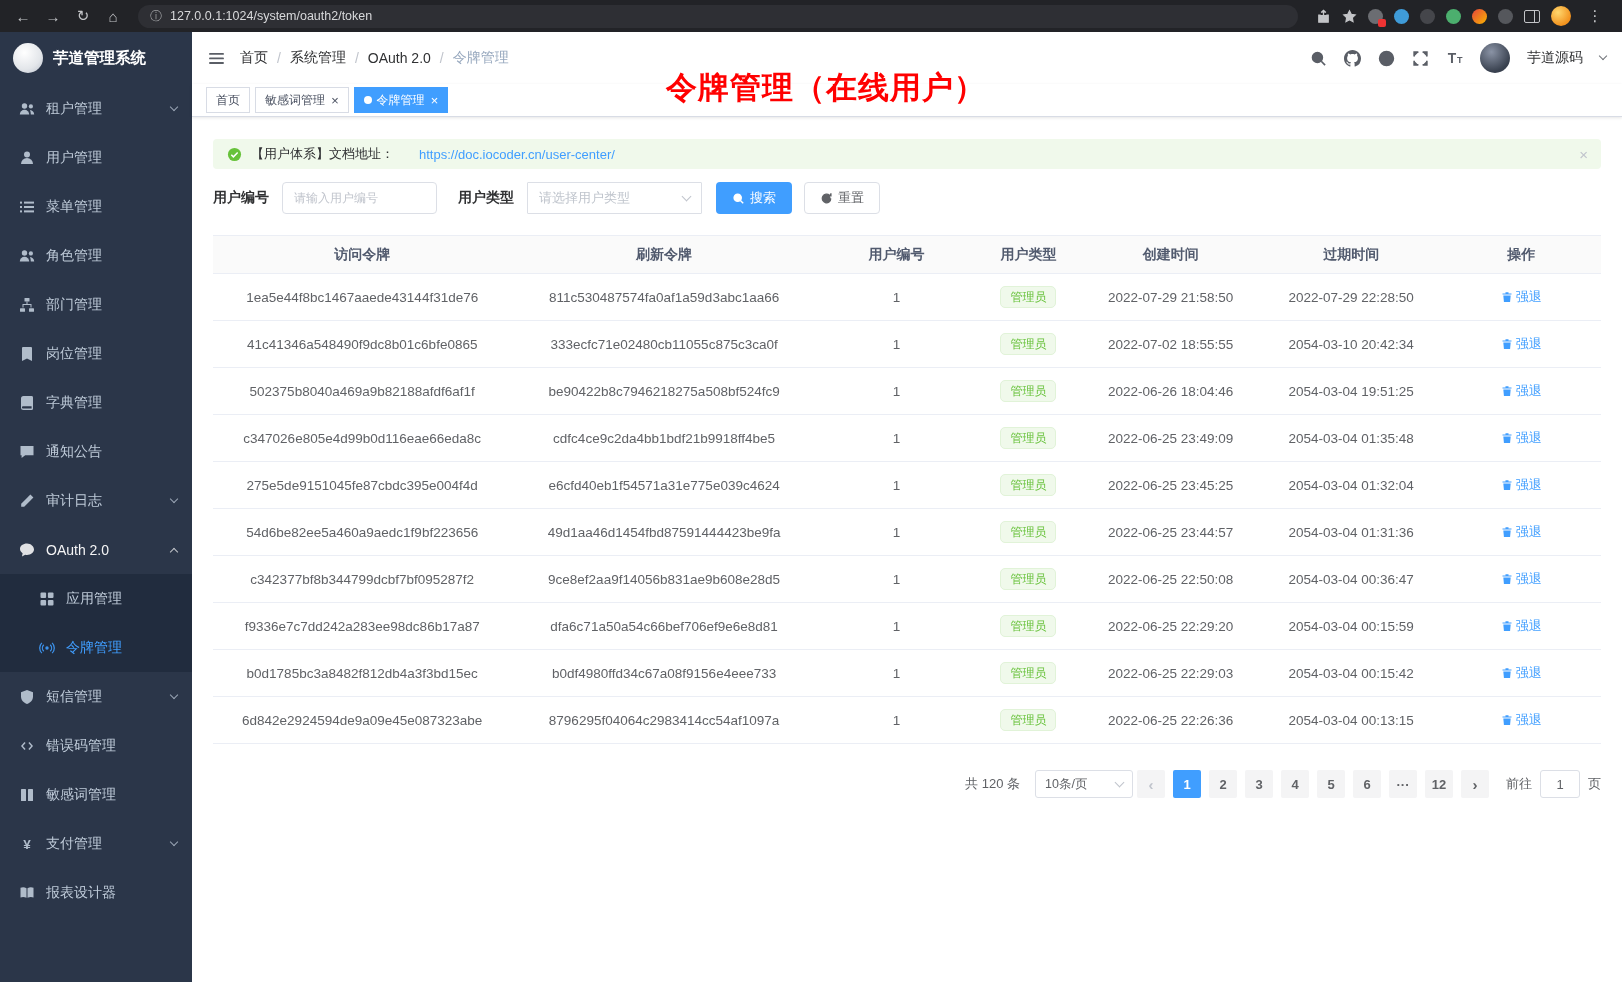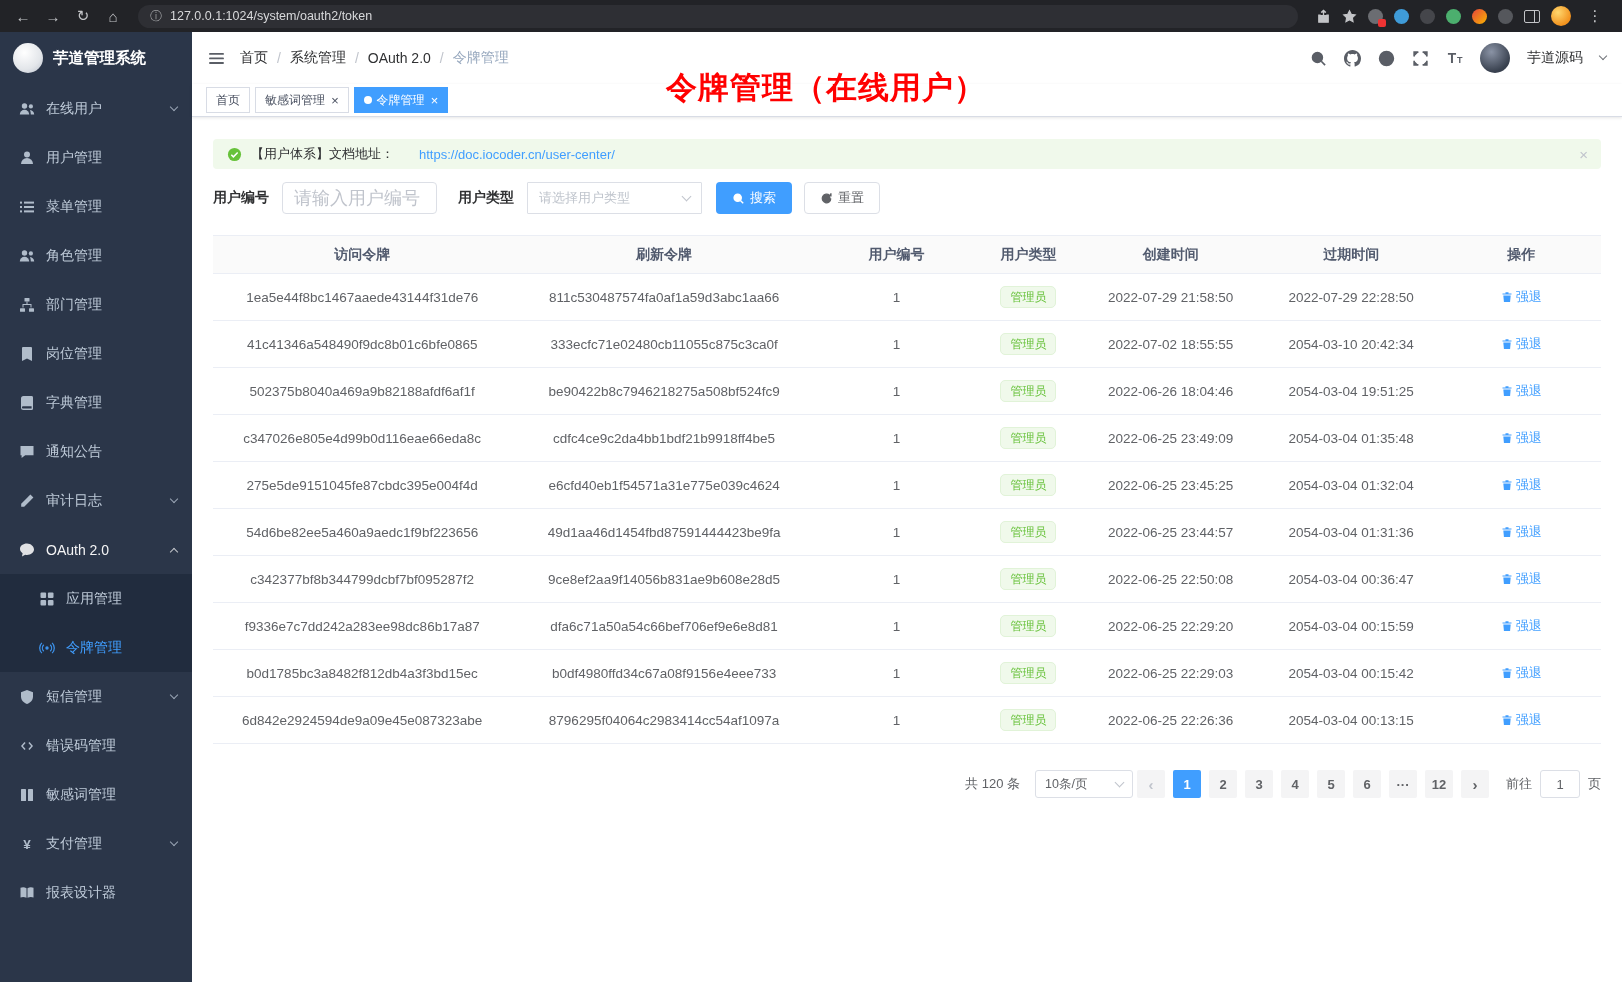--- a/index.html
+++ b/index.html
@@ -67,21 +67,21 @@
 
   
   .alert { height:30px; background:#f0f9eb; border-radius:4px; display:flex; align-items:center; padding:0 14px; gap:9px; font-size:13px; color:#303133; position:relative; }
   .alert .icon svg { width:15px; height:15px; }
   .alert-link { color:#409eff; text-decoration:none; cursor:pointer;padding-left:16px; }
   .alert-close { position:absolute; right:13px; color:#c0c4cc; font-size:15px; cursor:pointer; line-height:1; }
 
   
   .filters { display:flex; align-items:center; margin-top:13px; gap:10px; font-size:14px; }
   .filter-label { font-weight:700; color:#303133; margin-right:3px; }
-  .text-input { width:155px; height:32px; border:1px solid #dcdfe6; border-radius:4px; padding:0 11px; font-size:18px; color:#606266; outline:none; background:#fff; font-family:inherit; }
+  .text-input { width:155px; height:32px; border:1px solid #dcdfe6; border-radius:4px; padding:0 11px; font-size:12px; color:#606266; outline:none; background:#fff; font-family:inherit; }
   .text-input::placeholder { color:#c0c4cc; }
   .select { width:175px; height:32px; border:1px solid #dcdfe6; border-radius:1px; display:flex; align-items:center; justify-content:space-between; padding:0 11px; font-size:13px; color:#bfc4cc; background:#fff; cursor:pointer; }
   .sel-caret { width:7px; height:7px; border-right:1.3px solid #c0c4cc; border-bottom:1.3px solid #c0c4cc; transform:rotate(45deg); margin-top:-4px; }
   .btn { height:32px; border-radius:4px; display:inline-flex; align-items:center; gap:5px; padding:0 15px; font-size:13px; cursor:pointer; border:1px solid transparent; font-family:inherit; }
   .btn .icon svg { width:13px; height:13px; }
   .btn-primary { background:#409eff; color:#fff; margin-left:4px; }
   .btn-plain { background:#fff; border-color:#dcdfe6; color:#606266; margin-left:2px; }
 
   
   .data-table { width:100%; border-collapse:collapse; margin-top:21px; font-size:13.5px; color:#606266; table-layout:fixed; }
@@ -153,21 +153,21 @@
     <nav class="menu" id="sidebar-menu">
         <div class="menu-item   ">
           <span class="icon ">
             <svg viewBox="0 0 16 16">
               <circle cx="5.5" cy="5" r="2.7"></circle>
               <path d="M.8 13.5a4.7 4.7 0 0 1 9.4 0z"></path>
               <circle cx="11.9" cy="5.4" r="2.1"></circle>
               <path d="M11 9c2.4.3 4.2 2.2 4.2 4.5h-3.4c0-1.7-.3-3.3-.8-4.5z"></path>
             </svg>
           </span>
-          <span class="mi-label">在线用户</span>
+          <span class="mi-label">租户管理</span>
           <i class="chev down"></i>
         </div>
         <div class="menu-item   ">
           <span class="icon ">
             <svg viewBox="0 0 16 16">
               <circle cx="8" cy="4.6" r="3"></circle>
               <path d="M2 14a6 6 0 0 1 12 0z"></path>
             </svg>
           </span>
           <span class="mi-label">用户管理</span>

